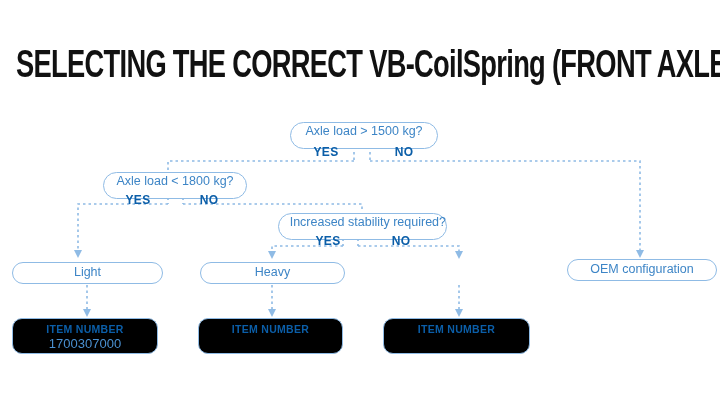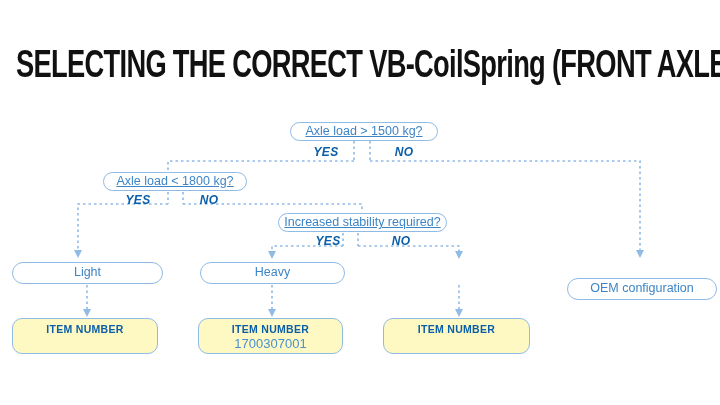--- a/index.html
+++ b/index.html
@@ -19,28 +19,28 @@
     transform:scaleX(0.70);transform-origin:0 0;
   }
   .lines{position:absolute;left:0;top:0;width:720px;height:405px;}
   .lines path{fill:none;stroke:var(--line-blue);stroke-width:1.6;stroke-dasharray:2.5 3;}
   .lines polygon{fill:var(--line-blue);stroke:none;}
   .pill{
     position:absolute;box-sizing:border-box;background:#fff;
     border:1.5px solid var(--line-blue);border-radius:999px;
     color:var(--question-blue);text-align:center;white-space:nowrap;
   }
-  .decision{height:19px;line-height:17px;font-size:12.5px;text-decoration:underline;}
+  .decision{height:27px;line-height:17px;font-size:12.5px;}
   .result{height:22px;line-height:19px;font-size:12.5px;}
   .yn{
     position:absolute;width:44px;height:13px;text-align:center;
-    font-size:12px;font-weight:700;color:var(--bold-blue);letter-spacing:0.3px;font-style:italic;
+    font-size:12px;font-weight:700;color:var(--bold-blue);letter-spacing:0.3px;
   }
   .item-box{
-    position:absolute;box-sizing:border-box;height:36px;background:#fef9c3;
+    position:absolute;box-sizing:border-box;height:36px;background:#000000;
     border:1.5px solid var(--line-blue);border-radius:10px;text-align:center;
   }
   .item-head{font-size:10.5px;font-weight:700;color:var(--bold-blue);margin-top:4px;letter-spacing:0.3px;}
   .item-num{font-size:13px;color:var(--number-blue);margin-top:1px;}
 </style>
 </head>
 <body>
 
 <div class="page">
 
@@ -82,32 +82,32 @@
   </svg>
 
   <div class="pill decision" style="left:290px;top:122px;width:148px;">Axle load &gt; 1500 kg?</div>
   <div class="yn" style="left:304px;top:145px;">YES</div>
   <div class="yn" style="left:382px;top:145px;">NO</div>
 
   <div class="pill decision" style="left:103px;top:172px;width:144px;text-align:center;">Axle load &lt; 1800 kg?</div>
   <div class="yn" style="left:116px;top:193px;">YES</div>
   <div class="yn" style="left:187px;top:193px;">NO</div>
 
-  <div class="pill decision" style="left:278px;top:213px;width:169px;">Increased stability required?</div>
+  <div class="pill decision" style="left:278px;top:213px;width:169px;text-align:right;">Increased stability required?</div>
   <div class="yn" style="left:306px;top:234px;">YES</div>
   <div class="yn" style="left:379px;top:234px;">NO</div>
 
   <div class="pill result" style="left:200px;top:262px;width:145px;">Heavy</div>
   <div class="pill result" style="left:12px;top:262px;width:151px;">Light</div>
-  <div class="pill result" style="left:567px;top:278px;width:150px;text-align:center;">OEM configuration</div>
+  <div class="pill result" style="left:567px;top:259px;width:150px;text-align:center;">OEM configuration</div>
 
   <div class="item-box" style="left:12px;top:318px;width:146px;">
     <div class="item-head">ITEM NUMBER</div>
+    <div class="item-num">1700307000</div>
   </div>
   <div class="item-box" style="left:198px;top:318px;width:145px;">
     <div class="item-head">ITEM NUMBER</div>
-    <div class="item-num">1700307001</div>
   </div>
   <div class="item-box" style="left:383px;top:318px;width:147px;">
     <div class="item-head">ITEM NUMBER</div>
   </div>
 
 </div>
 
 </body></html>

